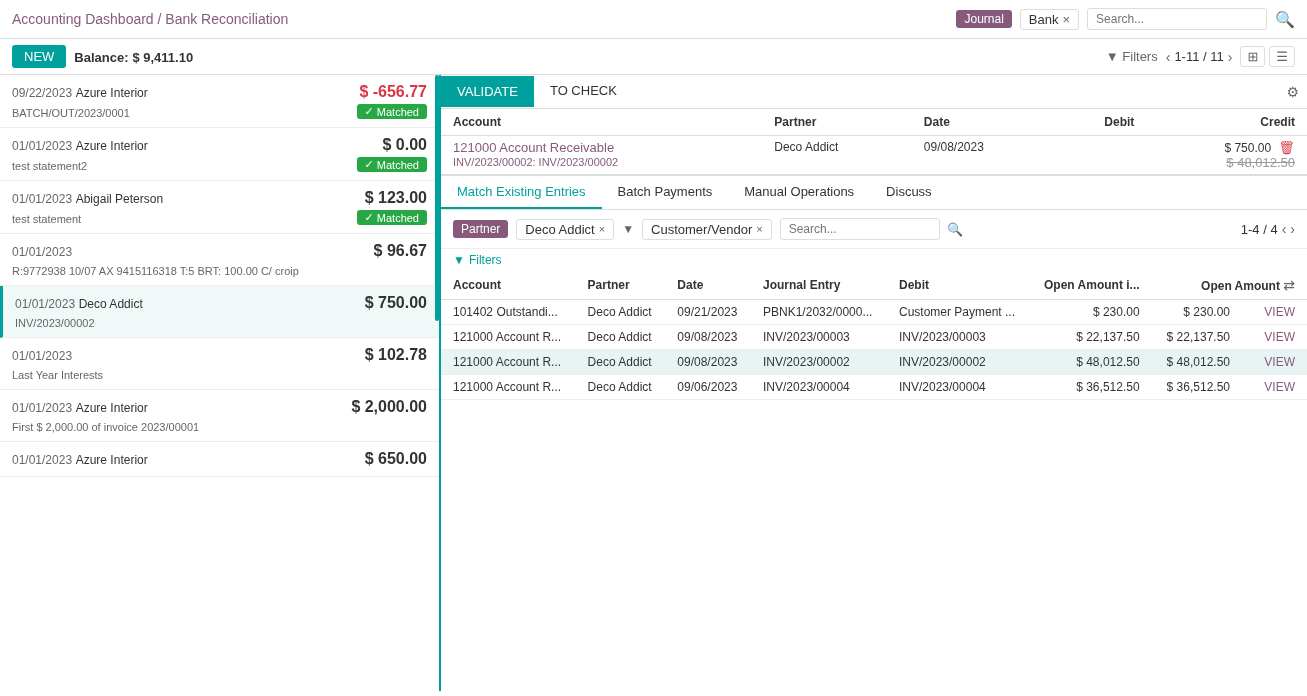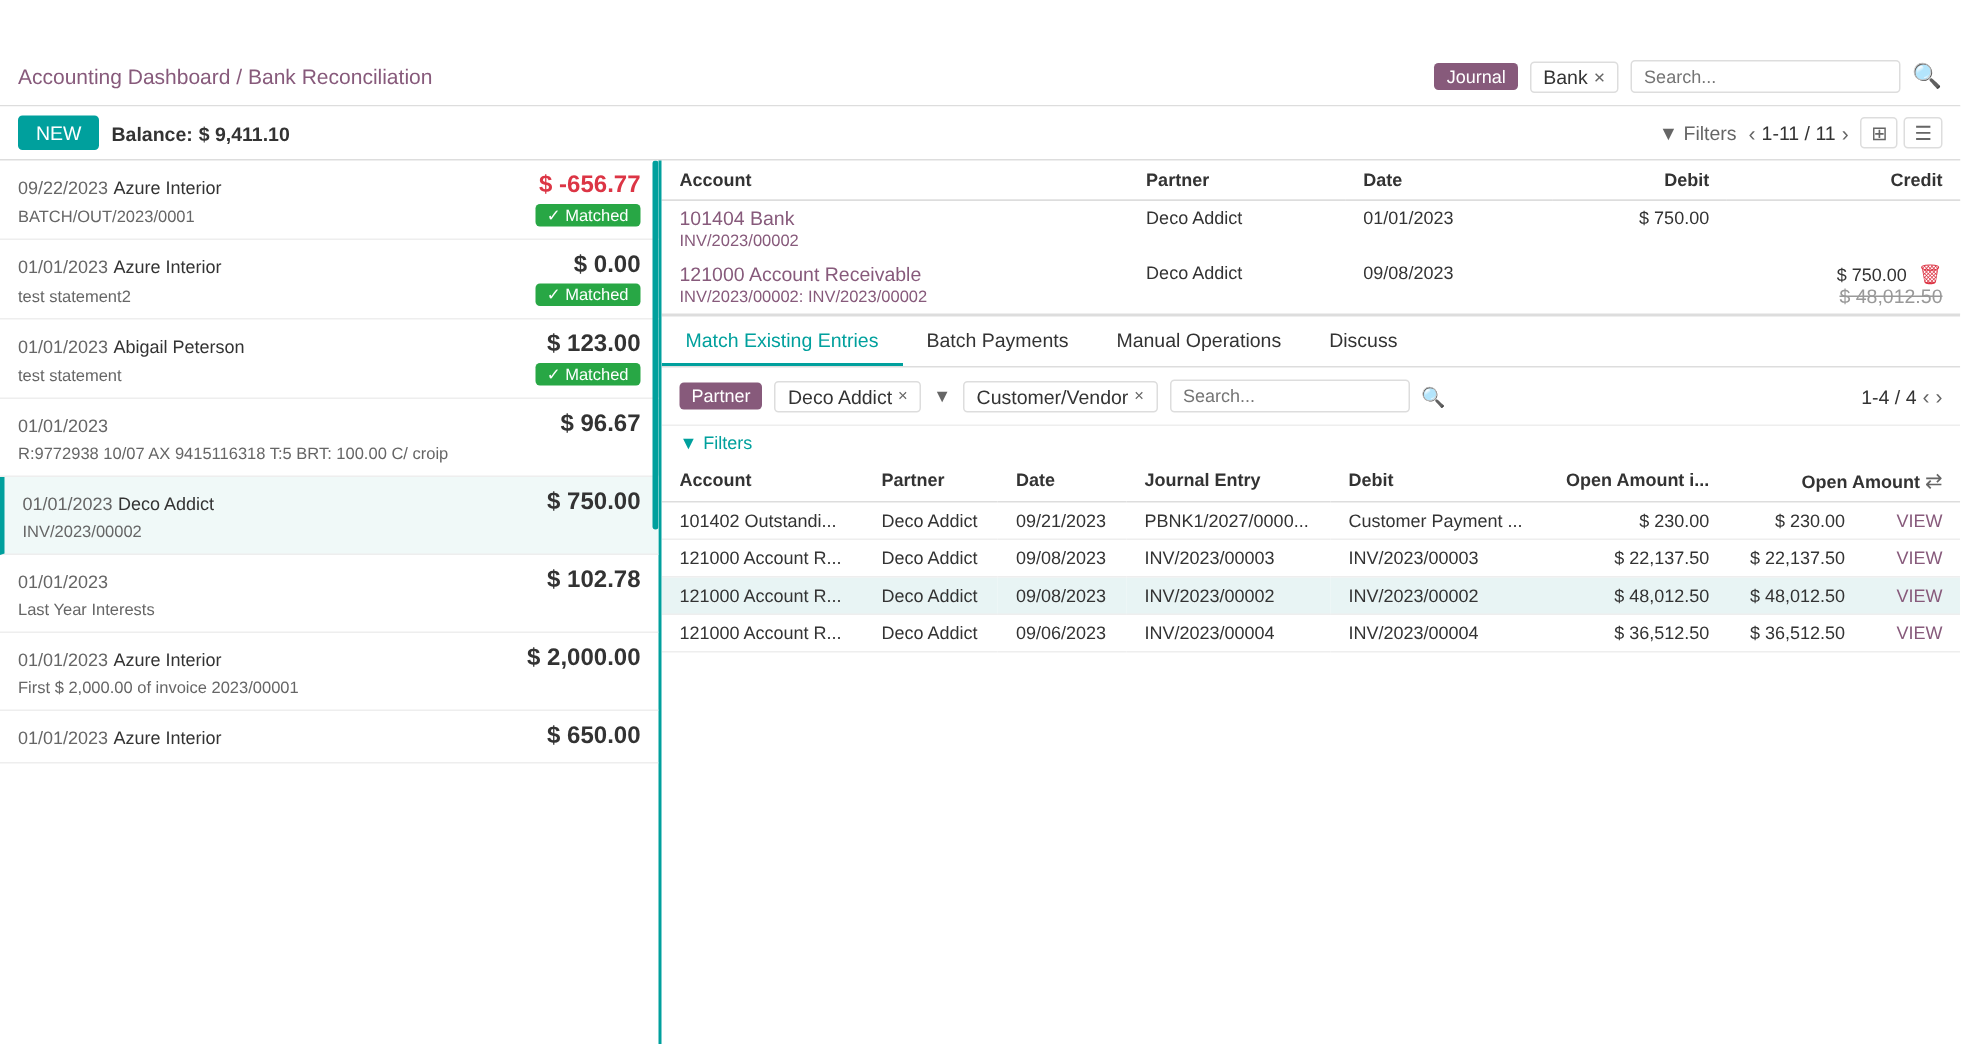--- a/index.html
+++ b/index.html
@@ -6,21 +6,20 @@
     body { background: #fff; color: #333; height: 696px; overflow: hidden; }
     
     
     .top-header {
       display: flex;
       align-items: center;
       padding: 8px 12px;
       border-bottom: 1px solid #ddd;
       background: #fff;
       gap: 8px;
-      margin-top: 32px;
     }
     .breadcrumb { color: #875a7b; font-size: 14px; }
     .header-right { margin-left: auto; display: flex; align-items: center; gap: 8px; }
     .journal-tag { background: #875a7b; color: #fff; padding: 2px 8px; border-radius: 3px; font-size: 12px; }
     .filter-tag { background: #fff; border: 1px solid #ddd; border-radius: 3px; padding: 2px 8px; font-size: 12px; display: flex; align-items: center; gap: 4px; }
     .filter-tag .close { cursor: pointer; color: #666; }
     .search-bar { border: 1px solid #ddd; border-radius: 3px; padding: 3px 8px; width: 180px; font-size: 12px; }
     .search-icon-btn { background: none; border: none; cursor: pointer; color: #666; font-size: 16px; }
 
     
@@ -253,42 +252,37 @@
           <span class="left-item-partner"> Azure Interior</span>
         </div>
         <span class="left-item-amount">$ 650.00</span>
       </div>
     </div>
   </div>
 
   <div class="right-panel">
 
     <div class="validate-section">
+      <div class="tab-bar">
+        <button class="validate-tab active">VALIDATE</button>
+        <button class="validate-tab check">TO CHECK</button>
+        <button class="settings-btn settings-icon">⚙</button>
+      </div>
 
       <table class="acct-table">
         <thead>
           <tr>
             <th>Account</th>
             <th>Partner</th>
             <th>Date</th>
             <th class="right">Debit</th>
             <th class="right">Credit</th>
           </tr>
         </thead>
         <tbody>
-          <tr>
-            <td>
-              <span class="acct-num">101404 Bank</span><br>
-              <span class="inv-ref">INV/2023/00002</span>
-            </td>
-            <td>Deco Addict</td>
-            <td>01/01/2023</td>
-            <td class="amount-right">$ 750.00</td>
-            <td class="amount-right"></td>
-          </tr>
           <tr>
             <td>
               <span class="acct-num">121000 Account Receivable</span><br>
               <span class="inv-ref">INV/2023/00002: INV/2023/00002</span>
             </td>
             <td>Deco Addict</td>
             <td>09/08/2023</td>
             <td class="amount-right"></td>
             <td class="amount-right">
               $ 750.00 <span class="delete-icon">🗑</span><br>
@@ -347,21 +341,21 @@
               <th class="right">Open Amount
                 <button class="settings-btn">⇄</button>
               </th>
             </tr>
           </thead>
           <tbody>
             <tr>
               <td>101402 Outstandi...</td>
               <td>Deco Addict</td>
               <td>09/21/2023</td>
-              <td>PBNK1/2027/0000...</td>
+              <td>PBNK1/2032/0000...</td>
               <td>Customer Payment ...</td>
               <td class="amount-cell">$ 230.00</td>
               <td class="amount-cell">$ 230.00 <a class="view-link">VIEW</a></td>
             </tr>
             <tr>
               <td>121000 Account R...</td>
               <td>Deco Addict</td>
               <td>09/08/2023</td>
               <td>INV/2023/00003</td>
               <td>INV/2023/00003</td>

